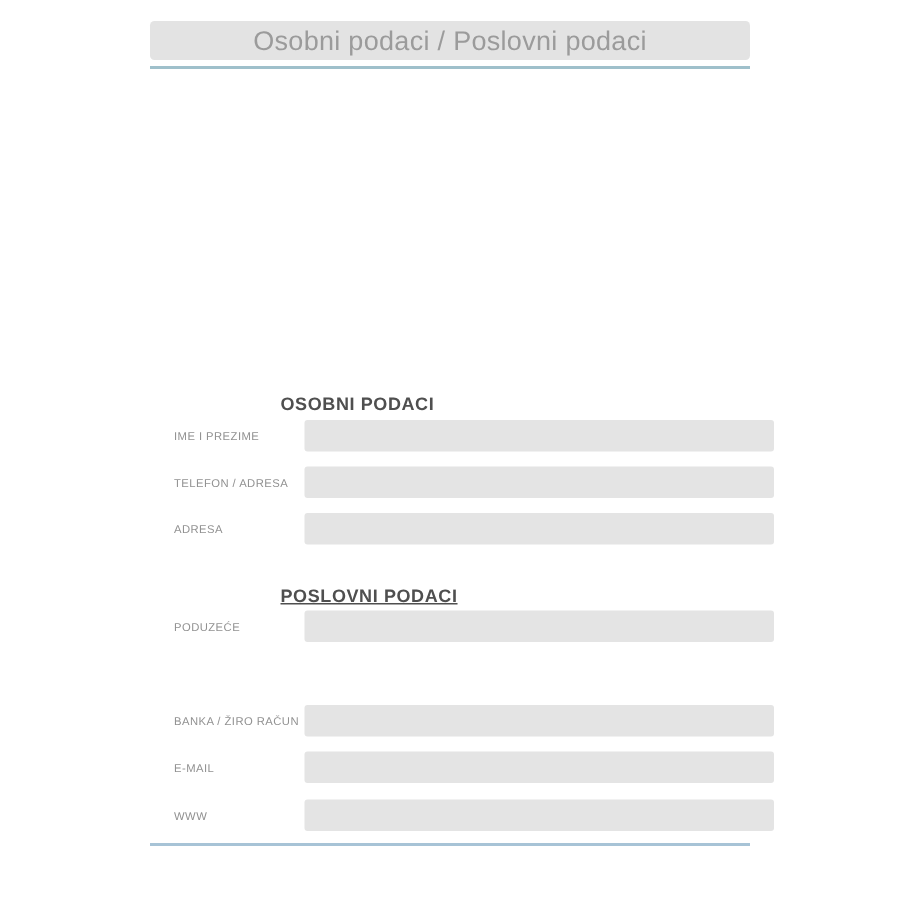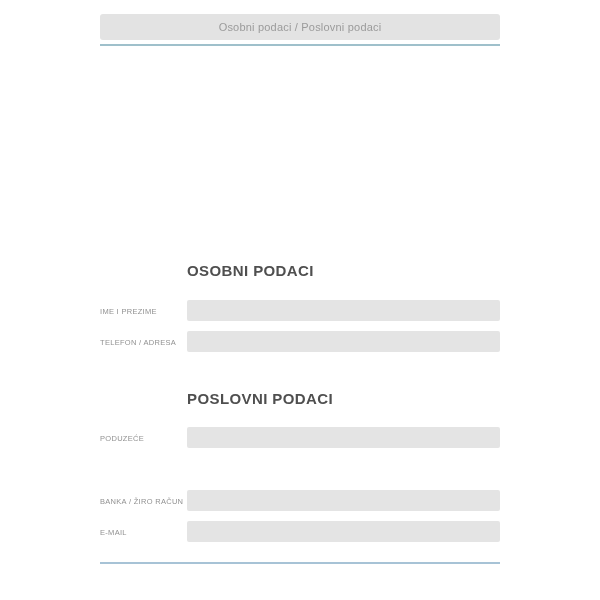--- a/index.html
+++ b/index.html
@@ -25,41 +25,41 @@
     width: 400px;
     height: 26px;
     background: #e3e3e3;
     border-radius: 3px;
     display: flex;
     align-items: center;
     justify-content: center;
   }
   .header-tab .title {
     color: #9b9b9b;
-    font-size: 11px;
+    font-size: 18px;
     letter-spacing: 0.2px;
   }
   .rule {
     position: absolute;
     left: 100px;
     width: 400px;
     height: 2px;
   }
   .rule-top { top: 44px; background: #9fc0cb; }
   .rule-bottom { top: 562px; background: #a7c3d6; }
 
   .section-title {
     position: absolute;
     left: 187px;
     color: #4f4f4f;
-    font-size: 15px;
+    font-size: 12px;
     font-weight: bold;
     letter-spacing: 0.4px;
   }
-  .form-row { position: absolute; left: 0; width: 496px; height: 21px; margin-top: 20px; }
+  .form-row { position: absolute; left: 16px; width: 496px; height: 21px; }
   .form-row .row-label {
     position: absolute;
     left: 100px;
     top: 50%;
     transform: translateY(-50%);
     color: #919191;
     font-size: 7.5px;
     letter-spacing: 0.3px;
     white-space: nowrap;
   }
@@ -93,31 +93,39 @@
   <div class="section-title" style="top:262px;">OSOBNI PODACI</div>
 
   <div class="form-row" style="top:280px;">
     <span class="row-label">IME I PREZIME</span>
     <input class="row-input" type="text" value="" style="">
   </div>
   <div class="form-row" style="top:311px;">
     <span class="row-label">TELEFON / ADRESA</span>
     <input class="row-input" type="text" value="" style="">
   </div>
+  <div class="form-row" style="top:342px;">
+    <span class="row-label">ADRESA</span>
+    <input class="row-input" type="text" value="" style="">
+  </div>
 
-  <div class="section-title" style="top:390px;">POSLOVNI PODACI</div>
+  <div class="section-title" style="top:390px;text-decoration:underline;">POSLOVNI PODACI</div>
 
   <div class="form-row" style="top:407px;">
     <span class="row-label">PODUZEĆE</span>
     <input class="row-input" type="text" value="" style="">
   </div>
   <div class="form-row" style="top:501px;">
     <span class="row-label">E-MAIL</span>
     <input class="row-input" type="text" value="" style="">
   </div>
   <div class="form-row" style="top:470px;">
     <span class="row-label">BANKA / ŽIRO RAČUN</span>
     <input class="row-input" type="text" value="" style="">
   </div>
+  <div class="form-row" style="top:533px;">
+    <span class="row-label">WWW</span>
+    <input class="row-input" type="text" value="" style="">
+  </div>
 
   <div class="rule rule-bottom"></div>
 
 </div>
 
 </body></html>

